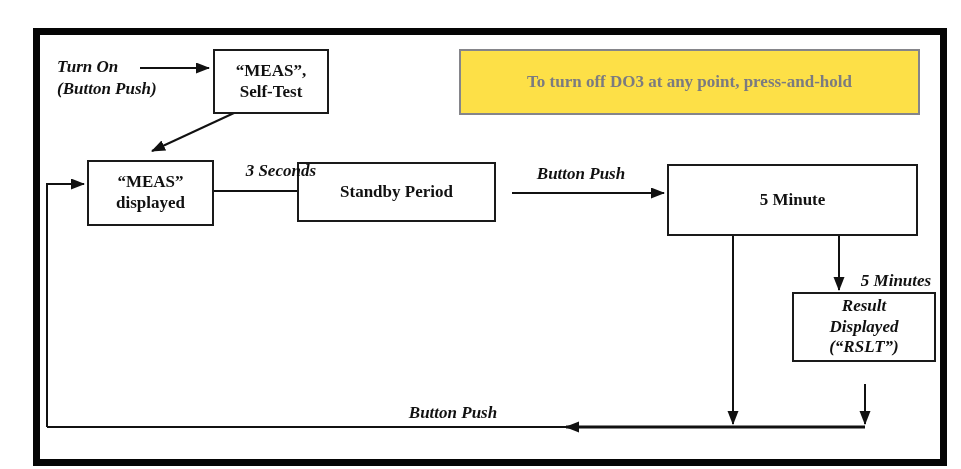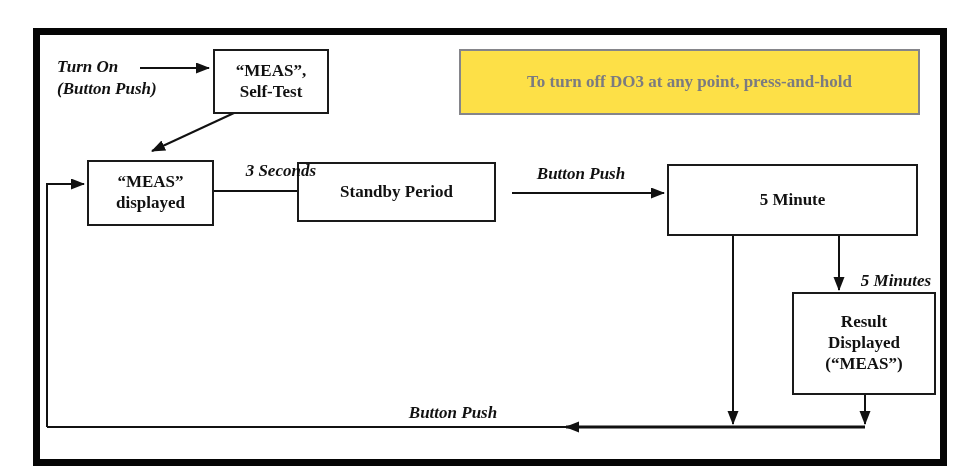--- a/index.html
+++ b/index.html
@@ -16,21 +16,21 @@
   .node {
     position:absolute; border:2px solid #1a1a1a; background:#ffffff;
     display:flex; flex-direction:column; align-items:center; justify-content:center;
     text-align:center; font-size:17px; line-height:1.22; box-sizing:border-box;
     padding:2px 4px;
   }
   .node-meas-selftest  { left:213px; top:49px;  width:116px; height:65px; }
   .node-meas-displayed { left:87px;  top:160px; width:127px; height:66px; }
   .node-standby        { left:297px; top:162px; width:199px; height:60px;text-align:right; }
   .node-five-minute    { left:667px; top:164px; width:251px; height:72px; }
-  .node-result         { left:792px; top:292px; width:144px; height:103px; }
+  .node-result         { left:792px; top:292px; width:144px; height:70px;font-style:italic; }
   .note {
     position:absolute; left:459px; top:49px; width:461px; height:66px;
     border:2px solid #85858a; color:#7b7b80; background:#fde047;
     display:flex; flex-direction:column; align-items:center; justify-content:center;
     text-align:center; font-size:17px; line-height:1.25; box-sizing:border-box;
   }
   .label { position:absolute; font-size:17px; line-height:1.28;font-style:italic; }
   .label-turn-on      { left:57px;  top:56px;  text-align:left; }
   .label-3-seconds    { left:210px; top:160px; width:106px; text-align:right; }
   .label-bp-top       { left:518px; top:163px; width:126px; text-align:center; }
@@ -90,21 +90,21 @@
     <span>Standby Period</span>
   </div>
 
   <div class="node node-five-minute">
     <span>5 Minute</span>
   </div>
 
   <div class="node node-result">
     <span>Result</span>
     <span>Displayed</span>
-    <span>(“MEAS”)</span>
+    <span>(“RSLT”)</span>
   </div>
 
   <div class="label label-turn-on">
     <div>Turn On</div>
     <div>(Button Push)</div>
   </div>
 
   <div class="label label-3-seconds">3 Seconds</div>
 
   <div class="label label-bp-top">Button Push</div>

